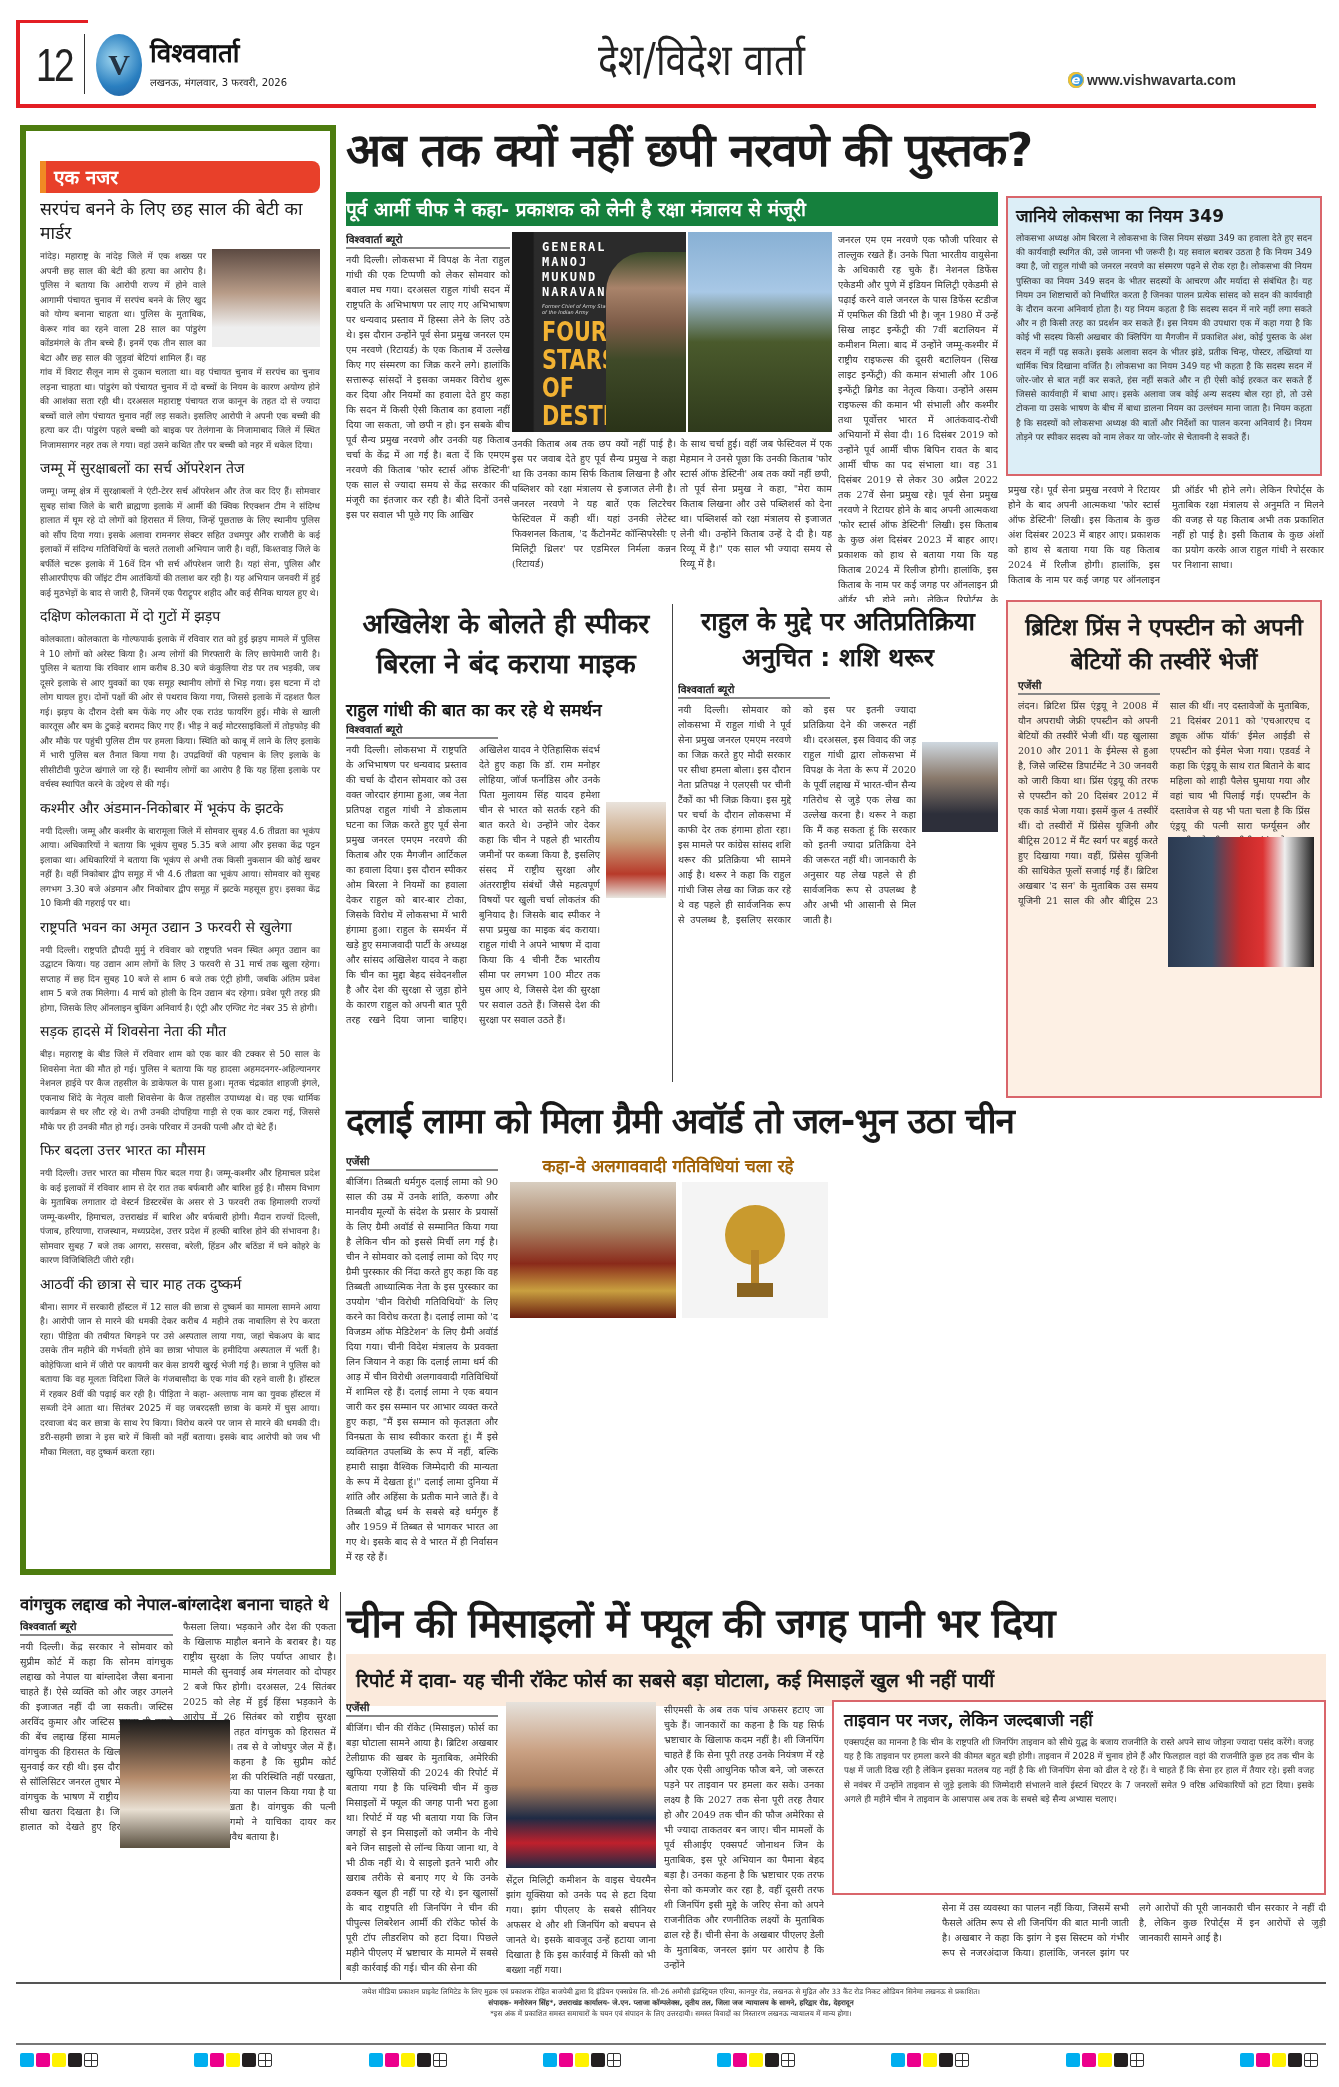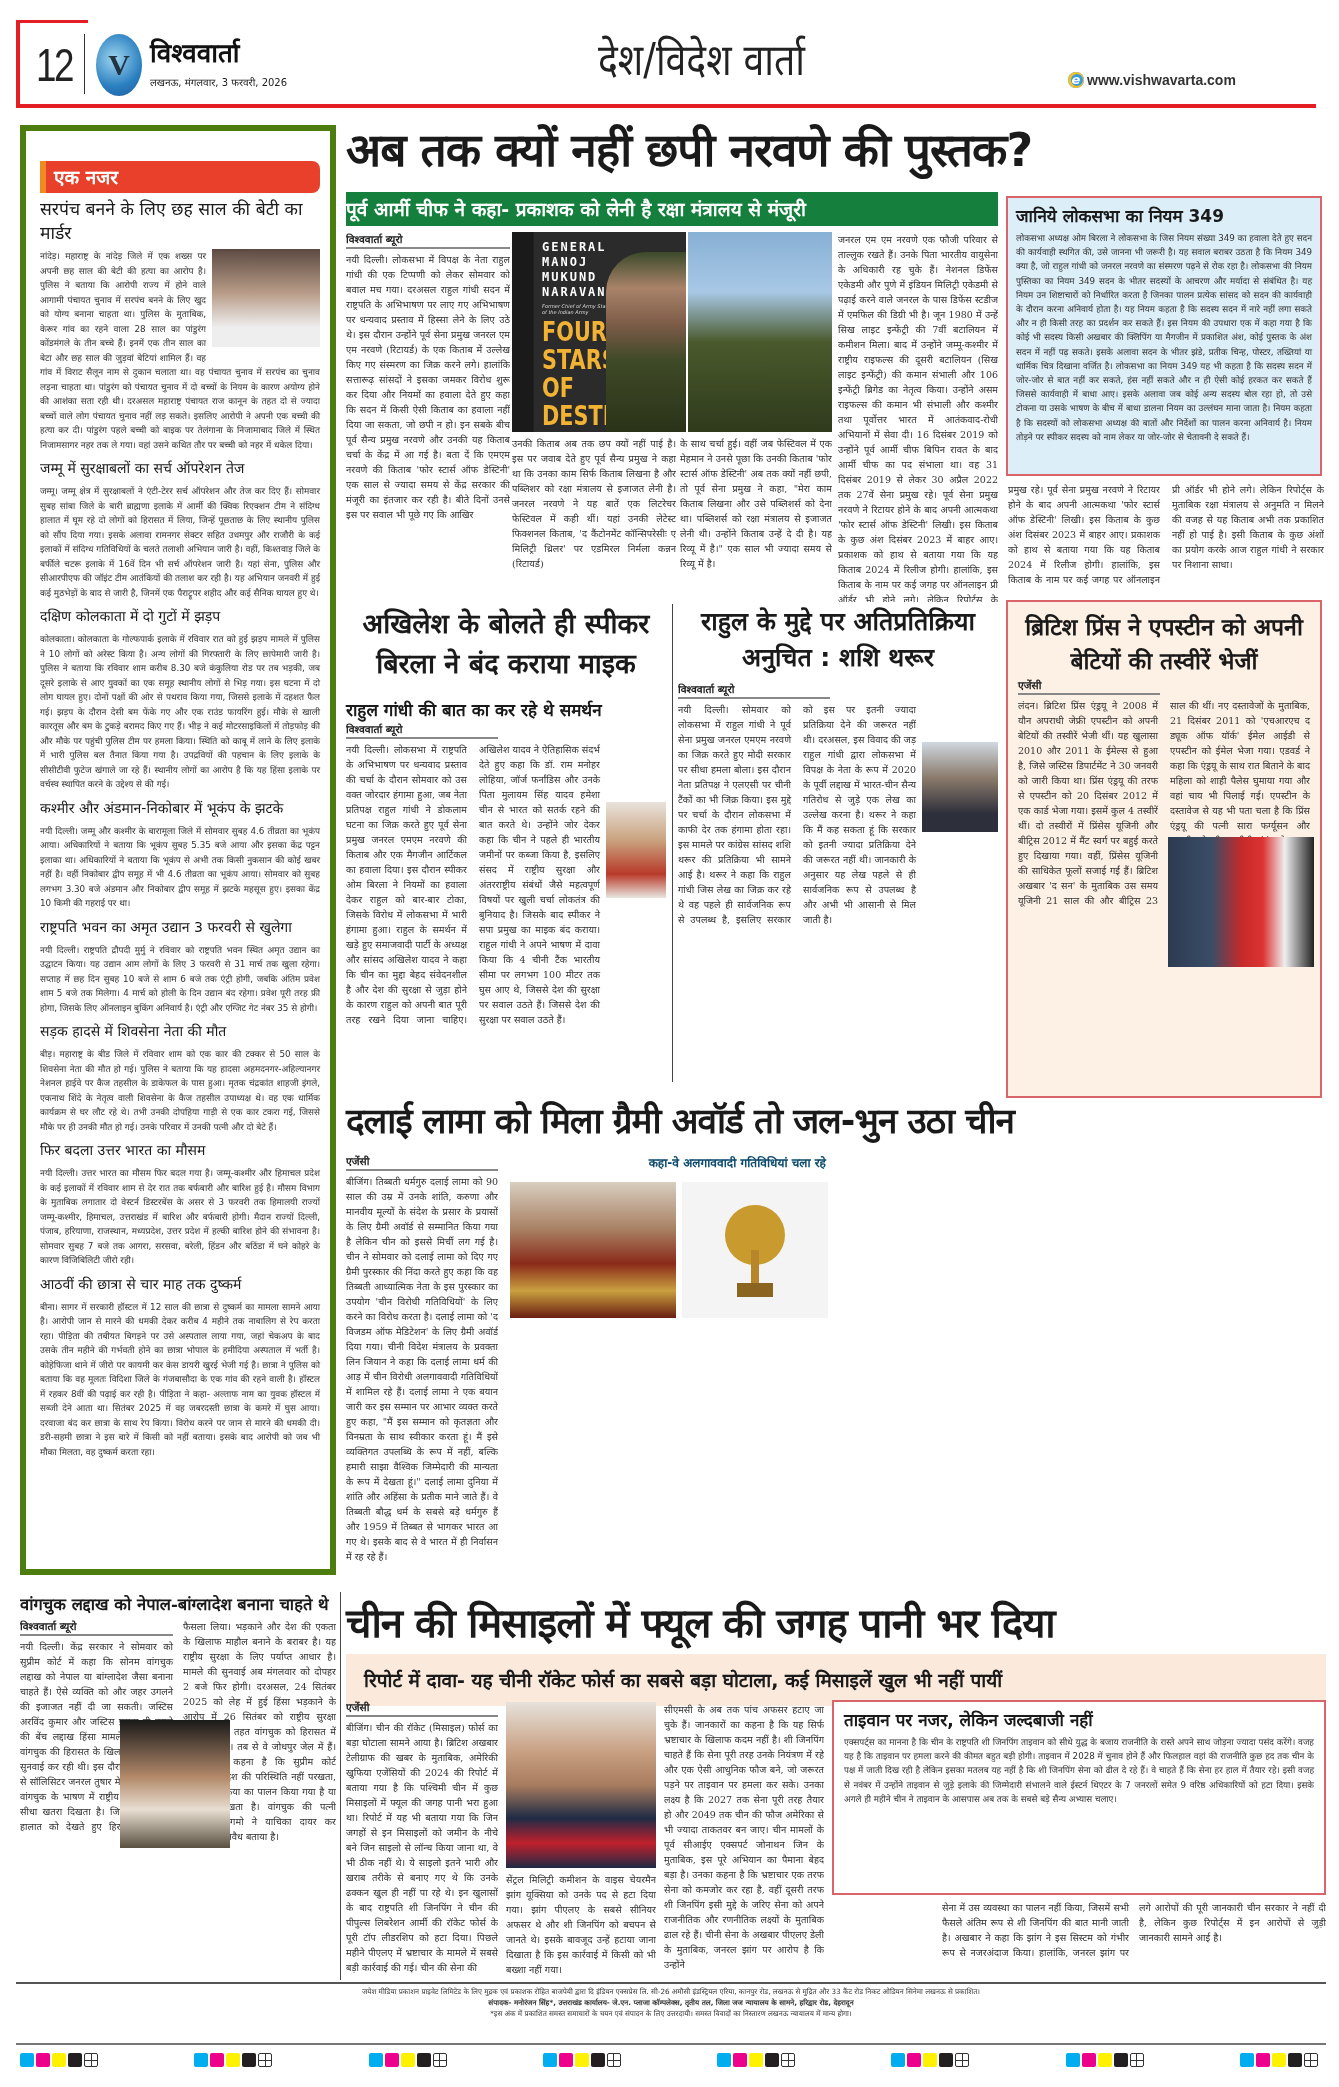--- a/index.html
+++ b/index.html
@@ -133,21 +133,21 @@
   <div class="img" style="position:absolute;left:160px;top:235px;width:146px;height:130px;background:linear-gradient(90deg,#2c3b52 0%,#3a4d66 30%,#c42a2a 50%,#d33 65%,#eee 80%,#222 100%)"></div>
   <p class="txt cols2" style="height:420px">लंदन। ब्रिटिश प्रिंस एंड्रयू ने 2008 में यौन अपराधी जेफ्री एपस्टीन को अपनी बेटियों की तस्वीरें भेजी थीं। यह खुलासा 2010 और 2011 के ईमेल्स से हुआ है, जिसे जस्टिस डिपार्टमेंट ने 30 जनवरी को जारी किया था। प्रिंस एंड्रयू की तरफ से एपस्टीन को 20 दिसंबर 2012 में एक कार्ड भेजा गया। इसमें कुल 4 तस्वीरें थीं। दो तस्वीरों में प्रिंसेस यूजिनी और बीट्रिस 2012 में मैंट स्वर्ग पर बहुई करते हुए दिखाया गया। वहीं, प्रिंसेस यूजिनी की साधिकेत फूलों सजाई गईं हैं। ब्रिटिश अखबार 'द सन' के मुताबिक उस समय यूजिनी 21 साल की और बीट्रिस 23 साल की थीं। नए दस्तावेजों के मुताबिक, 21 दिसंबर 2011 को 'एचआरएच द ड्यूक ऑफ यॉर्क' ईमेल आईडी से एपस्टीन को ईमेल भेजा गया। एडवर्ड ने कहा कि एंड्रयू के साथ रात बिताने के बाद महिला को शाही पैलेस घुमाया गया और वहां चाय भी पिलाई गई। एपस्टीन के दस्तावेज से यह भी पता चला है कि प्रिंस एंड्रयू की पत्नी सारा फर्ग्यूसन और एपस्टीन के बीच करीबी संबंध थे। कमर को छूते नजर आ रहे हैं। महिला की पहचान नहीं बताई गई है और वह पूरी तरह कपड़े पहने हुए है।</p>
 </section>
 
 <section>
   <h2 class="abs" style="left:346px;top:1098px;width:652px;font-size:35px;line-height:46px;font-weight:bold;color:#1a1a1a;white-space:nowrap;letter-spacing:-1px">दलाई लामा को मिला ग्रैमी अवॉर्ड तो जल-भुन उठा चीन</h2>
   <div class="abs" style="left:346px;top:1154px;width:152px;height:436px;overflow:hidden">
     <div class="byline">एजेंसी</div>
     <p class="txt">बीजिंग। तिब्बती धर्मगुरु दलाई लामा को 90 साल की उम्र में उनके शांति, करुणा और मानवीय मूल्यों के संदेश के प्रसार के प्रयासों के लिए ग्रैमी अवॉर्ड से सम्मानित किया गया है लेकिन चीन को इससे मिर्ची लग गई है। चीन ने सोमवार को दलाई लामा को दिए गए ग्रैमी पुरस्कार की निंदा करते हुए कहा कि वह तिब्बती आध्यात्मिक नेता के इस पुरस्कार का उपयोग 'चीन विरोधी गतिविधियों' के लिए करने का विरोध करता है। दलाई लामा को 'द विजडम ऑफ मेडिटेशन' के लिए ग्रैमी अवॉर्ड दिया गया। चीनी विदेश मंत्रालय के प्रवक्ता लिन जियान ने कहा कि दलाई लामा धर्म की आड़ में चीन विरोधी अलगाववादी गतिविधियों में शामिल रहे हैं। दलाई लामा ने एक बयान जारी कर इस सम्मान पर आभार व्यक्त करते हुए कहा, "मैं इस सम्मान को कृतज्ञता और विनम्रता के साथ स्वीकार करता हूं। मैं इसे व्यक्तिगत उपलब्धि के रूप में नहीं, बल्कि हमारी साझा वैश्विक जिम्मेदारी की मान्यता के रूप में देखता हूं।" दलाई लामा दुनिया में शांति और अहिंसा के प्रतीक माने जाते हैं। वे तिब्बती बौद्ध धर्म के सबसे बड़े धर्मगुरु हैं और 1959 में तिब्बत से भागकर भारत आ गए थे। इसके बाद से वे भारत में ही निर्वासन में रह रहे हैं।</p>
   </div>
-  <div class="abs" style="left:510px;top:1154px;width:316px;text-align:right;font-size:12px;font-weight:bold;color:#0c4a6e">कहा-वे अलगाववादी गतिविधियां चला रहे</div>
+  <div class="abs" style="left:510px;top:1154px;width:316px;text-align:center;font-size:17px;font-weight:bold;color:#a16207">कहा-वे अलगाववादी गतिविधियां चला रहे</div>
   <div class="abs img" style="left:510px;top:1182px;width:166px;height:136px;background:linear-gradient(#d8cec0,#a88062 35%,#8a2a1a 60%,#c9a040 80%,#6a1e10)"></div>
   <div class="abs" style="left:682px;top:1182px;width:146px;height:136px;background:#f4f4f4;display:flex;align-items:center;justify-content:center">
     <svg width="80" height="110" viewBox="0 0 80 110">
         <circle cx="40" cy="40" r="30" fill="#c99a2e"></circle>
         <rect x="36" y="55" width="8" height="35" fill="#b8862a"></rect>
         <rect x="22" y="88" width="36" height="14" fill="#8a6420"></rect>
       </svg>
   </div>
   <div class="abs" style="left:510px;top:1322px;width:318px;height:268px;overflow:hidden">
     
@@ -162,21 +162,21 @@
   <div class="img" style="position:absolute;left:100px;top:128px;width:110px;height:128px;background:linear-gradient(#1a1a1a,#b48a6a 45%,#e8dfd2 70%,#5a5040)"></div>
   <div class="cols2" style="column-gap:10px">
     <div class="byline">विश्ववार्ता ब्यूरो</div>
     <p class="txt">नयी दिल्ली। केंद्र सरकार ने सोमवार को सुप्रीम कोर्ट में कहा कि सोनम वांगचुक लद्दाख को नेपाल या बांग्लादेश जैसा बनाना चाहते हैं। ऐसे व्यक्ति को और जहर उगलने की इजाजत नहीं दी जा सकती। जस्टिस अरविंद कुमार और जस्टिस प्रसन्ना बी वराले की बेंच लद्दाख हिंसा मामले में एक्टिविस्ट वांगचुक की हिरासत के खिलाफ याचिका पर सुनवाई कर रही थी। इस दौरान केंद्र की ओर से सॉलिसिटर जनरल तुषार मेहता ने कहा कि वांगचुक के भाषण में राष्ट्रीय सुरक्षा से जुड़ा सीधा खतरा दिखता है। जिला मजिस्ट्रेट ने हालात को देखते हुए हिरासत का सही फैसला लिया। भड़काने और देश की एकता के खिलाफ माहौल बनाने के बराबर है। यह राष्ट्रीय सुरक्षा के लिए पर्याप्त आधार है। मामले की सुनवाई अब मंगलवार को दोपहर 2 बजे फिर होगी। दरअसल, 24 सितंबर 2025 को लेह में हुई हिंसा भड़काने के आरोप में 26 सितंबर को राष्ट्रीय सुरक्षा अधिनियम के तहत वांगचुक को हिरासत में लिया गया था। तब से वे जोधपुर जेल में हैं। सरकार का कहना है कि सुप्रीम कोर्ट नजरबंदी आदेश की परिस्थिति नहीं परखता, यह सिर्फ प्रक्रिया का पालन किया गया है या नहीं यह देखता है। वांगचुक की पत्नी गीतांजलि अंगमो ने याचिका दायर कर हिरासत को अवैध बताया है।</p>
   </div>
 </section>
 <div class="rule-v" style="left:340px;top:1592px;height:388px"></div>
 
 <section>
   <h2 class="abs" style="left:346px;top:1598px;width:980px;font-size:40px;line-height:50px;font-weight:bold;color:#1a1a1a;white-space:nowrap;letter-spacing:-1px">चीन की मिसाइलों में फ्यूल की जगह पानी भर दिया</h2>
-  <div class="abs" style="left:346px;top:1654px;width:980px;height:52px;background:#fbeadc;display:flex;align-items:center;padding-left:18px">
+  <div class="abs" style="left:346px;top:1654px;width:980px;height:52px;background:#fbeadc;display:flex;align-items:center;padding-left:10px">
     <span style="font-size:19px;font-weight:bold;color:#1a1a1a;white-space:nowrap">रिपोर्ट में दावा- यह चीनी रॉकेट फोर्स का सबसे बड़ा घोटाला, कई मिसाइलें खुल भी नहीं पायीं</span>
   </div>
   <div class="abs" style="left:346px;top:1700px;width:152px;height:280px;overflow:hidden">
     <div class="byline">एजेंसी</div>
     <p class="txt">बीजिंग। चीन की रॉकेट (मिसाइल) फोर्स का बड़ा घोटाला सामने आया है। ब्रिटिश अखबार टेलीग्राफ की खबर के मुताबिक, अमेरिकी खुफिया एजेंसियों की 2024 की रिपोर्ट में बताया गया है कि पश्चिमी चीन में कुछ मिसाइलों में फ्यूल की जगह पानी भरा हुआ था। रिपोर्ट में यह भी बताया गया कि जिन जगहों से इन मिसाइलों को जमीन के नीचे बने जिन साइलो से लॉन्च किया जाना था, वे भी ठीक नहीं थे। ये साइलो इतने भारी और खराब तरीके से बनाए गए थे कि उनके ढक्कन खुल ही नहीं पा रहे थे। इन खुलासों के बाद राष्ट्रपति शी जिनपिंग ने चीन की पीपुल्स लिबरेशन आर्मी की रॉकेट फोर्स के पूरी टॉप लीडरशिप को हटा दिया। पिछले महीने पीएलए में भ्रष्टाचार के मामले में सबसे बड़ी कार्रवाई की गई। चीन की सेना की</p>
   </div>
   <div class="abs img" style="left:506px;top:1702px;width:150px;height:166px;background:linear-gradient(#e6e2dc 0%,#c9a082 30%,#a87c5e 50%,#1f2b45 70%,#c0202c 85%,#1f2b45 100%)"></div>
   <div class="abs" style="left:506px;top:1872px;width:150px;height:108px;overflow:hidden">
     <p class="txt">सेंट्रल मिलिट्री कमीशन के वाइस चेयरमैन झांग यूक्सिया को उनके पद से हटा दिया गया। झांग पीएलए के सबसे सीनियर अफसर थे और शी जिनपिंग को बचपन से जानते थे। इसके बावजूद उन्हें हटाया जाना दिखाता है कि इस कार्रवाई में किसी को भी बख्शा नहीं गया।</p>
   </div>

